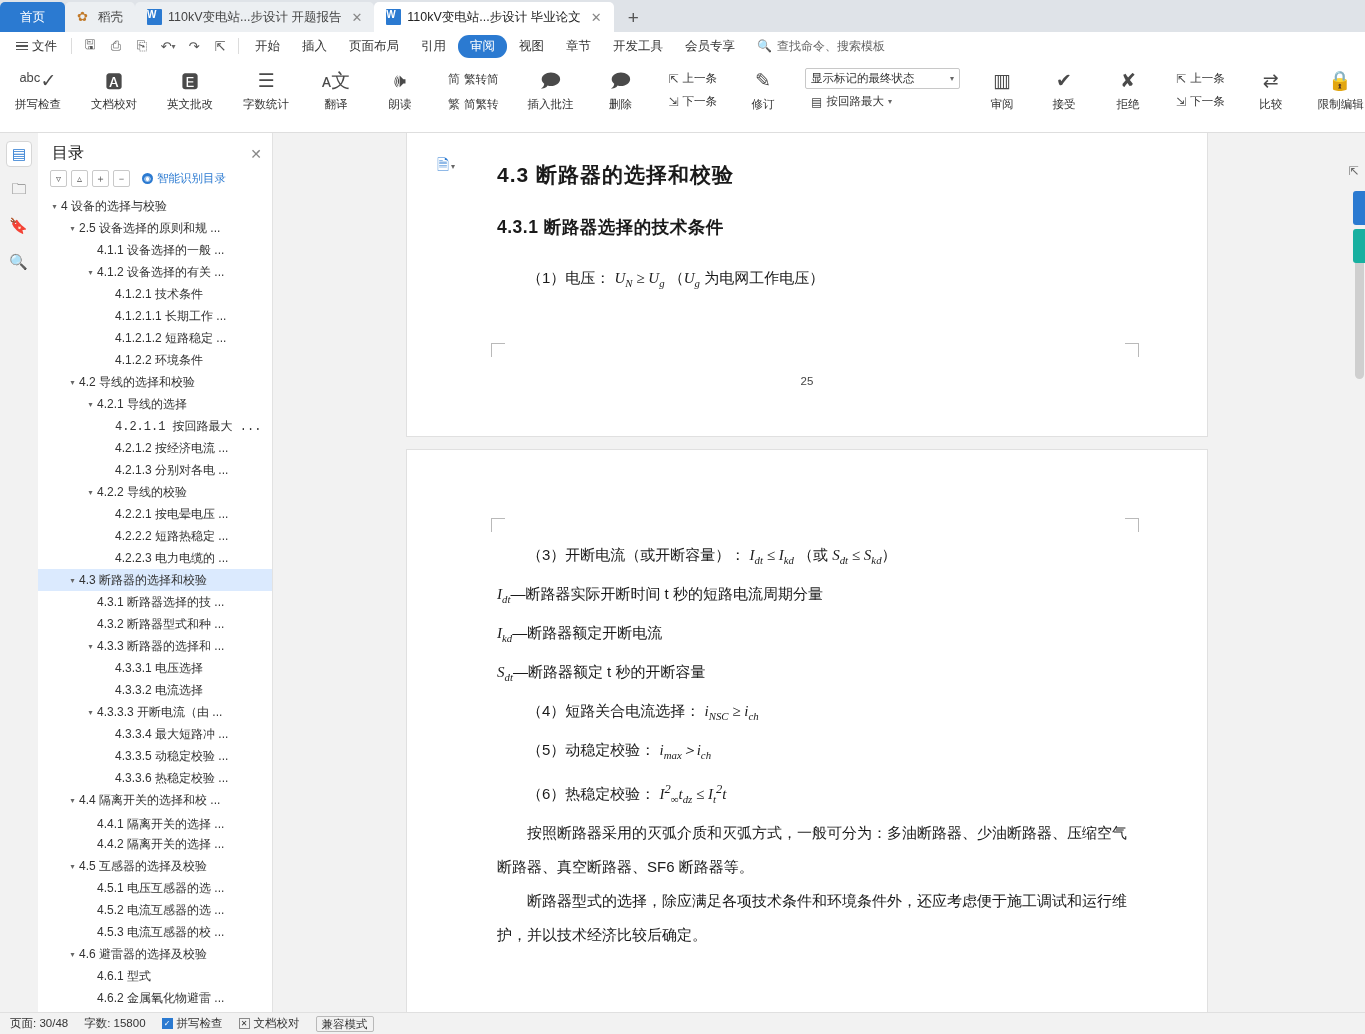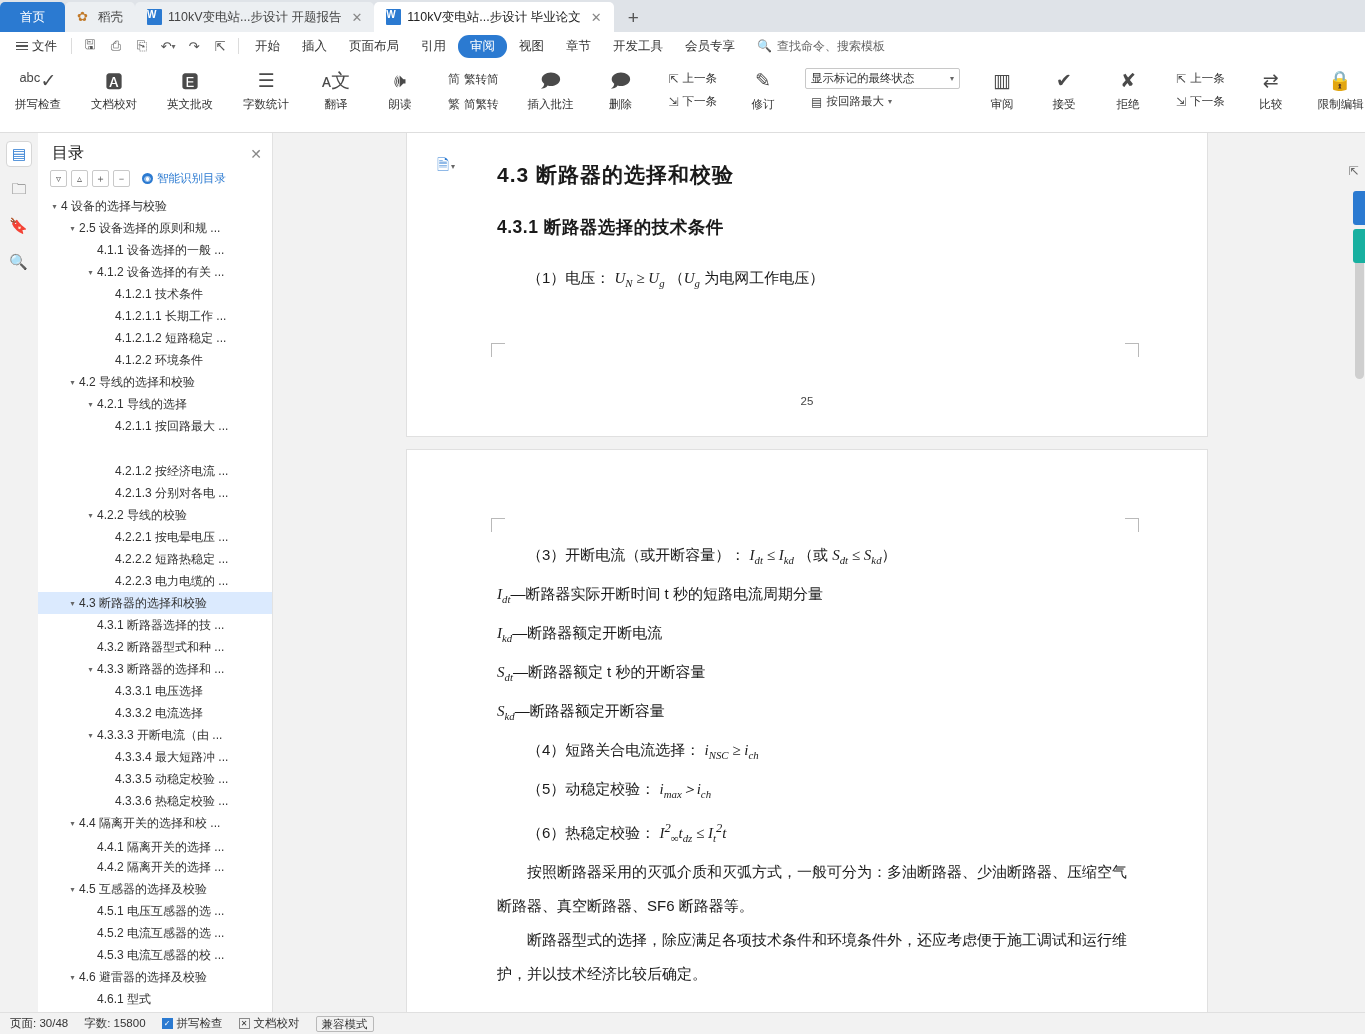--- a/index.html
+++ b/index.html
@@ -423,25 +423,25 @@
           <span class="tx">4.1.2.2  环境条件</span>
         </div>
         <div class="toc-item" style="padding-left: 28px;">
           <span class="tw">▾</span>
           <span class="tx">4.2  导线的选择和校验</span>
         </div>
         <div class="toc-item" style="padding-left: 46px;">
           <span class="tw">▾</span>
           <span class="tx">4.2.1  导线的选择</span>
         </div>
-        <div class="toc-item" style="padding-left: 64px;">
+        <div class="toc-item" style="padding-left: 64px; font-family: Liberation Mono, monospace;">
           <span class="tw"></span>
           <span class="tx">4.2.1.1  按回路最大 ...</span>
         </div>
-        <div class="toc-item" style="padding-left: 64px; margin-top: 23px;">
+        <div class="toc-item" style="padding-left: 64px;">
           <span class="tw"></span>
           <span class="tx">4.2.1.2  按经济电流 ...</span>
         </div>
         <div class="toc-item" style="padding-left: 64px;">
           <span class="tw"></span>
           <span class="tx">4.2.1.3  分别对各电 ...</span>
         </div>
         <div class="toc-item" style="padding-left: 46px;">
           <span class="tw">▾</span>
           <span class="tx">4.2.2  导线的校验</span>
@@ -549,43 +549,40 @@
         <div class="h2">4.3  断路器的选择和校验</div>
         <div class="h3">4.3.1  断路器选择的技术条件</div>
         <div class="p ind">
           <span>（1）电压：</span>
           <span class="mi">U<span class="sub">N</span> ≥ U<span class="sub">g</span></span>
           <span>（<span class="mi">U</span><span class="sub mi">g</span> 为电网工作电压）</span>
         </div>
       </div>
       <span class="corner c-tl"></span>
       <span class="corner c-tr"></span>
-      <div class="pg-num" style="top:262px;">25</div>
+      <div class="pg-num" style="top:242px;">25</div>
     </div>
 
     <div class="page page2">
       <span class="corner" style="border-left:1px solid #b9b9b9;border-top:1px solid #b9b9b9;left:84px;top:68px;"></span>
       <span class="corner" style="border-right:1px solid #b9b9b9;border-top:1px solid #b9b9b9;right:68px;top:68px;"></span>
       <div class="doc-body" style="padding-top:88px;">
         <div class="p ind">
           <span>（3）开断电流（或开断容量）：</span>
           <span class="mi">I<span class="sub">dt</span> ≤ I<span class="sub">kd</span></span>
           <span>（或 <span class="mi">S<span class="sub">dt</span> ≤ S<span class="sub">kd</span></span>）</span>
         </div>
         <div class="p">
           <span class="mi">I<span class="sub">dt</span></span><span>—断路器实际开断时间 t 秒的短路电流周期分量</span>
         </div>
         <div class="p">
           <span class="mi">I<span class="sub">kd</span></span><span>—断路器额定开断电流</span>
         </div>
         <div class="p">
           <span class="mi">S<span class="sub">dt</span></span><span>—断路器额定 t 秒的开断容量</span>
-        </div>
-        <div class="p">
-          <span class="mi">S<span class="sub">kd</span></span><span>—断路器额定开断容量</span>
         </div>
         <div class="p ind">
           <span>（4）短路关合电流选择：</span>
           <span class="mi">i<span class="sub">NSC</span> ≥ i<span class="sub">ch</span></span>
         </div>
         <div class="p ind">
           <span>（5）动稳定校验：</span>
           <span class="mi">i<span class="sub">max</span>＞i<span class="sub">ch</span></span>
         </div>
         <div class="p ind">

